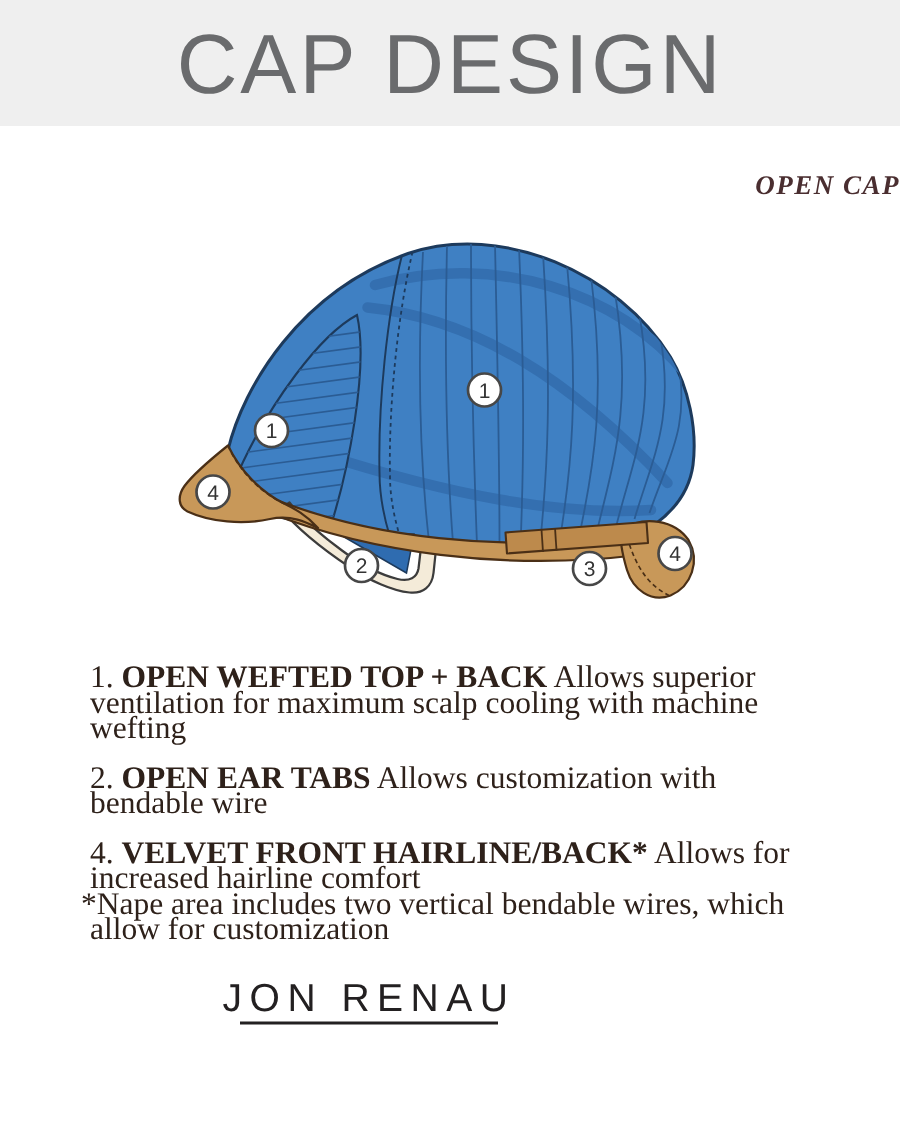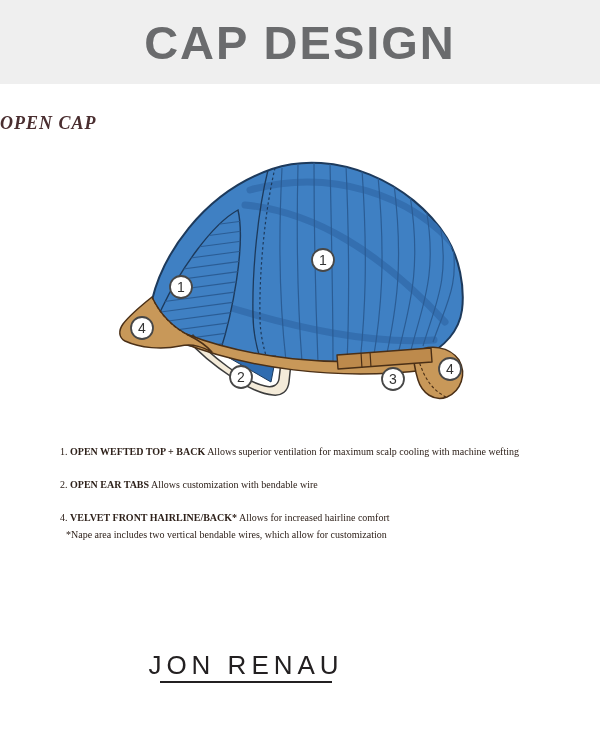--- a/index.html
+++ b/index.html
@@ -6,38 +6,38 @@
   body{
     width:600px;height:750px;position:relative;background:#ffffff;
     font-family:"Liberation Sans",sans-serif;overflow:hidden;
   }
   .banner{
     position:absolute;top:0;left:0;width:600px;height:84px;
     background:#efefef;display:flex;align-items:center;justify-content:center;
   }
   .banner-title{
     font-family:"Liberation Sans",sans-serif;
-    font-size:47px;font-weight:700;letter-spacing:2px;color:#6a6b6d;
+    font-size:56px;font-weight:400;letter-spacing:2px;color:#6a6b6d;
   }
   .subtitle{
-    position:absolute;top:113px;left:0;width:600px;text-align:left;
+    position:absolute;top:113px;left:0;width:600px;text-align:right;
     font-family:"Liberation Serif",serif;font-style:italic;font-weight:700;
     font-size:18px;letter-spacing:1px;color:#4a2e30;
   }
   .diagram{
     position:absolute;top:150px;left:100px;width:400px;height:280px;
   }
   .features{
     position:absolute;top:443px;left:60px;width:470px;
-    font-family:"Liberation Serif",serif;font-size:10px;line-height:17px;
+    font-family:"Liberation Serif",serif;font-size:21px;line-height:17px;
     color:#2e211a;
   }
   .feature{margin:0 0 16px 0;}
   .feature b{font-weight:700;}
-  .footnote{margin-top:0;text-indent:-6px;margin-left:12px;}
+  .footnote{margin-top:0;text-indent:-6px;}
   .logo{
     position:absolute;top:650px;left:0;width:492px;text-align:center;
     color:#232021;
   }
   .logo-top{
     font-size:26px;font-weight:400;letter-spacing:5px;line-height:30px;
   }
   .logo-rule{
     width:172px;height:0;border:none;border-top:2px solid #232021;margin:1px auto 2px auto;
   }

